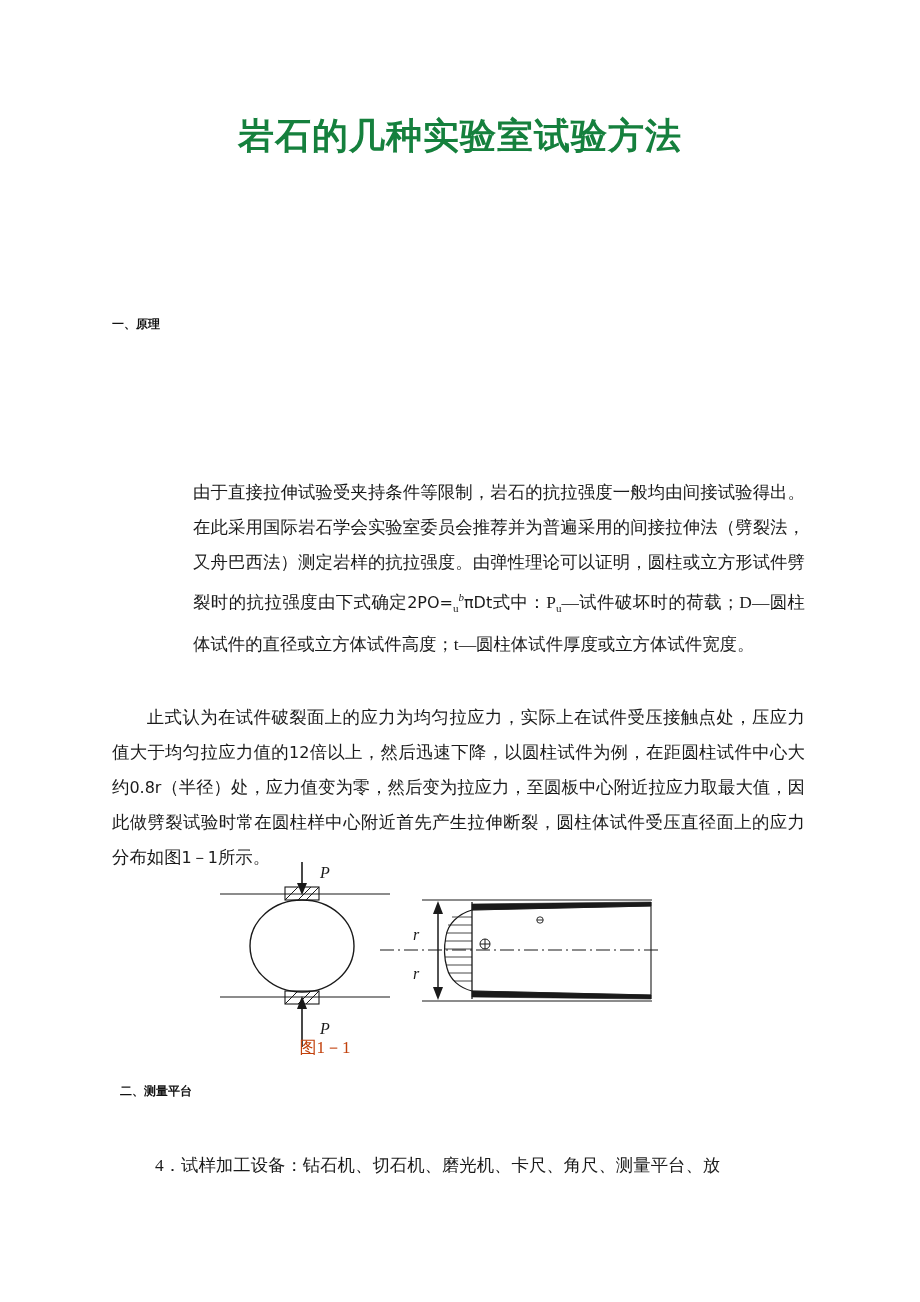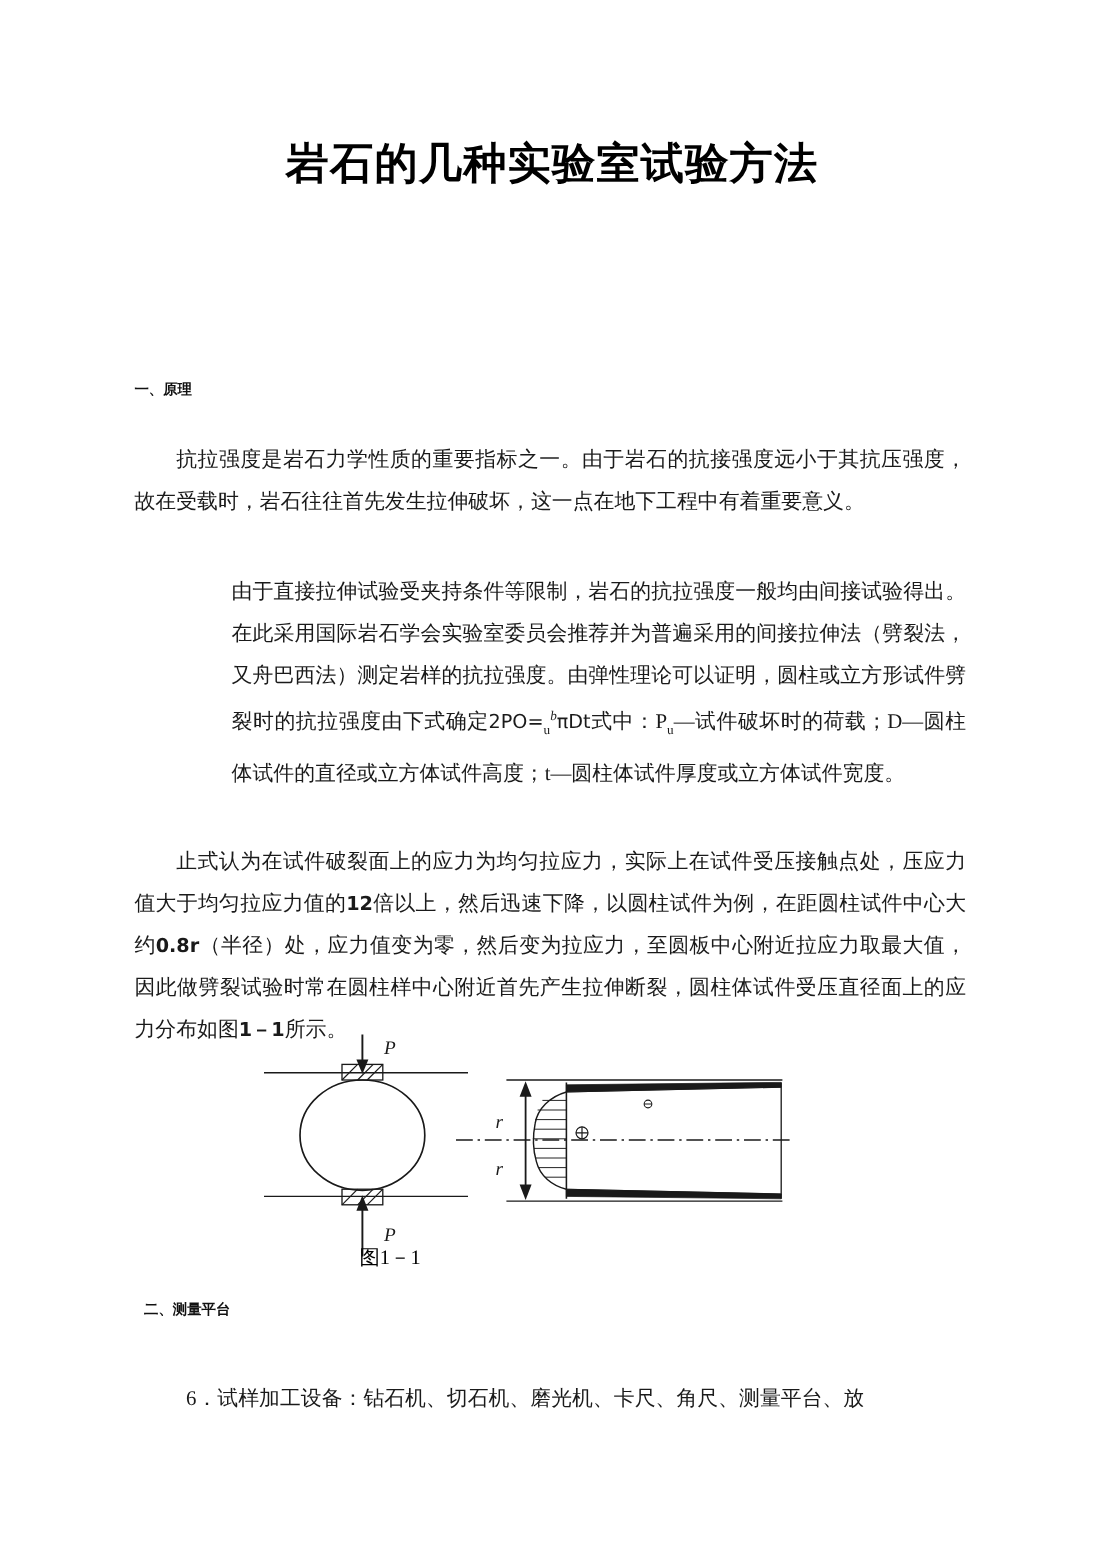--- a/index.html
+++ b/index.html
@@ -31,21 +31,21 @@
   .doc-title {
     position: absolute;
     left: 0;
     top: 88px;
     width: 920px;
     text-align: center;
     font-family: "DejaVu Sans", "Liberation Sans", sans-serif;
     font-weight: 700;
     font-size: 36px;
     letter-spacing: 1px;
-    color: #000000;
+    color: #15803d;
   }
   .doc-subtitle {
     position: absolute;
     left: 0;
     top: 228px;
     width: 920px;
     text-align: center;
     font-family: "DejaVu Sans", "Liberation Sans", sans-serif;
     font-weight: 700;
     font-size: 22px;
@@ -94,40 +94,40 @@
 
   .sub {
     font-size: 11px;
     vertical-align: sub;
   }
   .sup {
     font-size: 11px;
     vertical-align: super;
     font-style: italic;
   }
-  .num { font-family: "DejaVu Sans", "Liberation Sans", sans-serif; font-size: 16px; font-weight: 700;}
+  .num { font-family: "DejaVu Sans", "Liberation Sans", sans-serif; font-size: 16px; font-weight: 400;}
   .formula { font-family: "DejaVu Sans", "Liberation Sans", sans-serif; font-size: 16px; }
 
   
   .figure-wrap {
     position: absolute;
     left: 200px;
     top: 862px;
     width: 460px;
     height: 200px;
   }
   .fig-caption {
     position: absolute;
     left: 200px;
     top: 1036px;
     width: 250px;
     text-align: center;
     font-family: "Liberation Serif", "DejaVu Serif", serif;
     font-size: 17px;
-    color: #000000;
+    color: #c2410c;
   }
 
   
   .list-item {
     position: absolute;
     font-family: "Liberation Serif", "DejaVu Serif", serif;
     font-size: 17.4px;
     line-height: 35px;
     color: #1a1a1a;
     white-space: nowrap;
@@ -138,21 +138,20 @@
 </head>
 <body>
 
 <div class="page">
 
   <h1 class="doc-title">岩石的几种实验室试验方法</h1>
 
 
   <div class="section-heading" id="heading-principle">一、原理</div>
 
-  <p class="para indent2" id="para-1">抗拉强度是岩石力学性质的重要指标之一。由于岩石的抗接强度远小于其抗压强度，故在受载时，岩石往往首先发生拉伸破坏，这一点在地下工程中有着重要意义。</p>
 
   <p class="para" id="para-2"><span>由于直接拉伸试验受夹持条件等限制，岩石的抗拉强度一般均由间接试验得出。在此采用国际岩石学会实验室委员会推荐并为普遍采用的间接拉伸法（劈裂法，又舟巴西法）测定岩样的抗拉强度。由弹性理论可以证明，圆柱或立方形试件劈裂时的抗拉强度由下式确定</span><span class="formula">2PO=</span><span class="sub">u</span><span class="sup">b</span><span class="formula">πDt</span><span>式中：P</span><span class="sub">u</span><span>—试件破坏时的荷载；D—圆柱体试件的直径或立方体试件高度；t—圆柱体试件厚度或立方体试件宽度。</span></p>
 
   <p class="para indent2" id="para-3"><span>止式认为在试件破裂面上的应力为均匀拉应力，实际上在试件受压接触点处，压应力值大于均匀拉应力值的</span><span class="num">12</span><span>倍以上，然后迅速下降，以圆柱试件为例，在距圆柱试件中心大约</span><span class="num">0.8r</span><span>（半径）处，应力值变为零，然后变为拉应力，至圆板中心附近拉应力取最大值，因此做劈裂试验时常在圆柱样中心附近首先产生拉伸断裂，圆柱体试件受压直径面上的应力分布如图</span><span class="num">1－1</span><span>所示。</span></p>
 
   <div class="figure-wrap">
     <svg width="460" height="200" viewBox="0 0 460 200">
 
       <g stroke="#1a1a1a" fill="none" stroke-width="1.2">
 
@@ -244,15 +243,15 @@
       <text x="213" y="78" font-family="Liberation Serif, DejaVu Serif, serif" font-size="16" font-style="italic" fill="#1a1a1a">r</text>
       <text x="213" y="117" font-family="Liberation Serif, DejaVu Serif, serif" font-size="16" font-style="italic" fill="#1a1a1a">r</text>
     </svg>
   </div>
 
   <div class="fig-caption">图1－1</div>
 
   <div class="section-heading" id="heading-equipment">二、测量平台</div>
 
 
-  <div class="list-item" id="list-item-2">6．试样加工设备：钻石机、切石机、磨光机、卡尺、角尺、测量平台、放</div>
+  <div class="list-item" id="list-item-2">4．试样加工设备：钻石机、切石机、磨光机、卡尺、角尺、测量平台、放</div>
 
 </div>
 
 </body></html>

